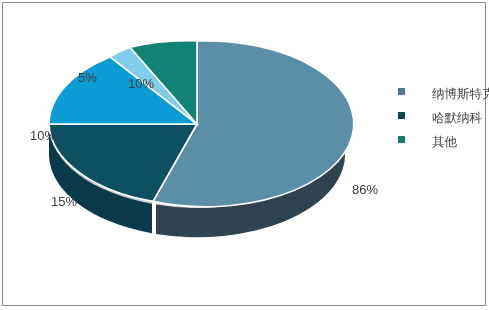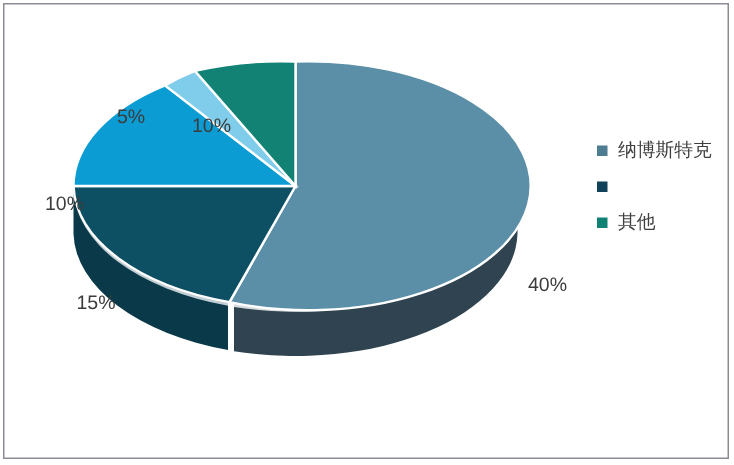--- a/index.html
+++ b/index.html
@@ -54,23 +54,24 @@
   #label-10b { left: 120px; top: 68px;  }
 
   #legend {
     position: absolute;
     left: 398px;
     top: 88px;
     width: 86px;
   }
   .legend-row {
     display: flex;
-    align-items: center;
+    align-items: flex-start;
     height: 24px;
     margin-bottom: 0px;
+    gap: 20px;
   }
   .legend-swatch {
     width: 7px;
     height: 7px;
     flex: 0 0 7px;
     margin-right: 7px;
   }
   .legend-label {
     font-size: 12.5px;
     color: #3f3f3f;
@@ -112,40 +113,41 @@
         <path d="M 189,116 L 145,193.4 A 148,83 0 0 1 41,116 Z" fill="#0d4f63" stroke="#ffffff" stroke-width="1.6"></path>
 
         <path d="M 189,116 L 41,116 A 148,83 0 0 1 102,48.9 Z" fill="#0b9cd4" stroke="#ffffff" stroke-width="1.6"></path>
 
         <path d="M 189,116 L 102,48.9 A 148,83 0 0 1 122,39.3 Z" fill="#7fcdea" stroke="#ffffff" stroke-width="1.6"></path>
 
         <path d="M 189,116 L 122,39.3 A 148,83 0 0 1 189,33 Z" fill="#118273" stroke="#ffffff" stroke-width="1.6"></path>
       </g>
     </svg>
 
-    <div class="pct-label" id="label-60">40%</div>
+    <div class="pct-label" id="label-60">86%</div>
 
     <div class="pct-label" id="label-15">15%</div>
 
     <div class="pct-label" id="label-10a">10%</div>
 
     <div class="pct-label" id="label-5">5%</div>
 
     <div class="pct-label" id="label-10b">10%</div>
   </div>
 
   <div id="legend">
 
     <div class="legend-row">
       <span class="legend-swatch" style="background:#4e7c91"></span>
       <span class="legend-label">纳博斯特克</span>
     </div>
 
     <div class="legend-row">
       <span class="legend-swatch" style="background:#10435a"></span>
+      <span class="legend-label">哈默纳科</span>
     </div>
 
 
 
     <div class="legend-row">
       <span class="legend-swatch" style="background:#0f8274"></span>
       <span class="legend-label">其他</span>
     </div>
 
   </div>

